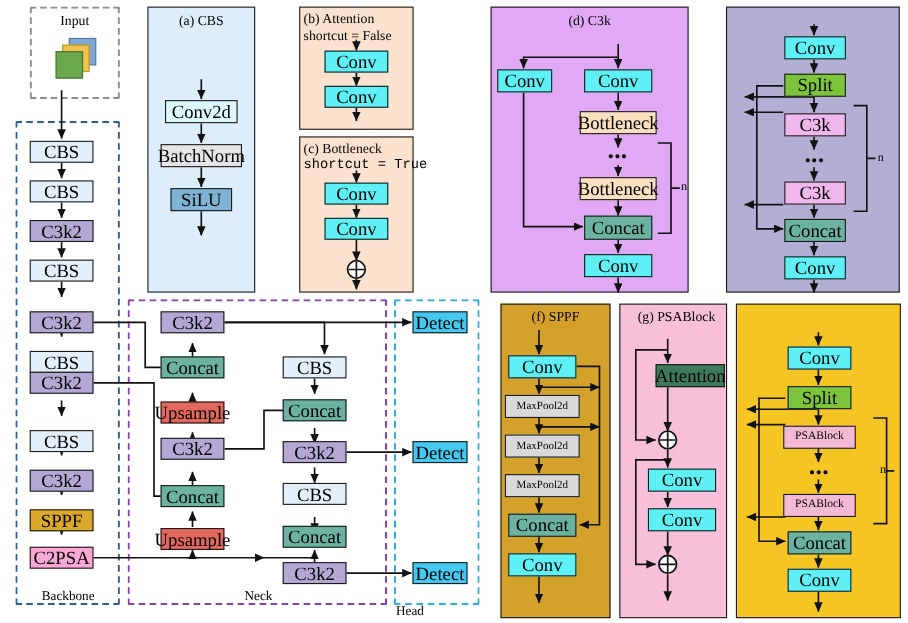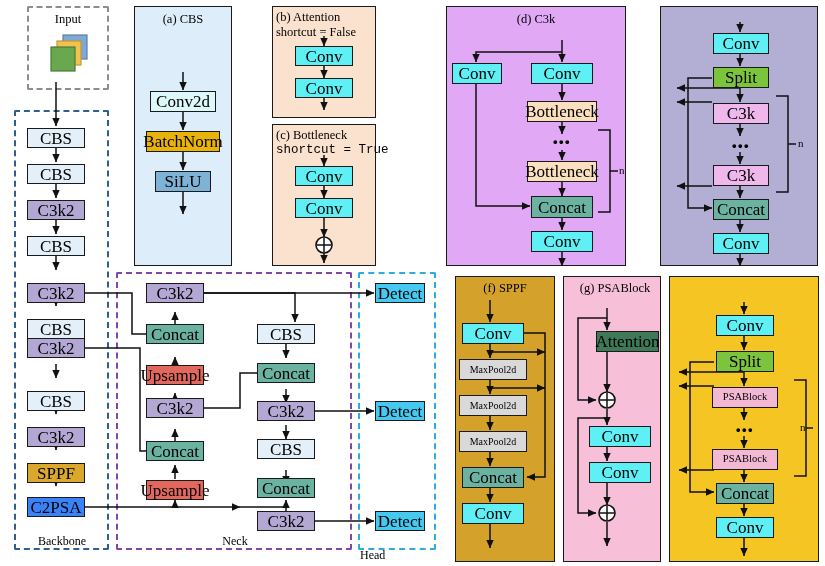--- a/index.html
+++ b/index.html
@@ -221,21 +221,21 @@
     </div>
   <div class="node" style="left:27px;top:391px;width:58px;height:20px;background:#e3f0f9;">
       <span>CBS</span>
     </div>
   <div class="node" style="left:27px;top:427px;width:58px;height:20px;background:#b3a8d4;">
       <span>C3k2</span>
     </div>
   <div class="node" style="left:27px;top:463px;width:58px;height:20px;background:#d9a82c;">
       <span>SPPF</span>
     </div>
-  <div class="node" style="left:27px;top:497px;width:58px;height:20px;background:#3b82f6;">
+  <div class="node" style="left:27px;top:497px;width:58px;height:20px;background:#f9a8d4;">
       <span>C2PSA</span>
     </div>
 
   <div class="node" style="left:146px;top:283px;width:58px;height:20px;background:#b3a8d4;">
       <span>C3k2</span>
     </div>
   <div class="node" style="left:146px;top:324px;width:58px;height:20px;background:#6bb2a0;">
       <span>Concat</span>
     </div>
   <div class="node" style="left:146px;top:365px;width:58px;height:20px;background:#e2675c;">
@@ -276,21 +276,21 @@
   <div class="node" style="left:375px;top:401px;width:50px;height:20px;background:#45c9f0;">
       <span>Detect</span>
     </div>
   <div class="node" style="left:375px;top:511px;width:50px;height:20px;background:#45c9f0;">
       <span>Detect</span>
     </div>
 
   <div class="node" style="left:150px;top:91px;width:66px;height:21px;background:#ddf8fb;">
       <span>Conv2d</span>
     </div>
-  <div class="node" style="left:146px;top:131px;width:74px;height:21px;background:#eab308;">
+  <div class="node" style="left:146px;top:131px;width:74px;height:21px;background:#e5e5e5;">
       <span>BatchNorm</span>
     </div>
   <div class="node" style="left:155px;top:171px;width:56px;height:21px;background:#7fb3d5;">
       <span>SiLU</span>
     </div>
 
   <div class="node" style="left:295px;top:46px;width:58px;height:20px;background:#5ef0f5;">
       <span>Conv</span>
     </div>
   <div class="node" style="left:295px;top:78px;width:58px;height:20px;background:#5ef0f5;">

